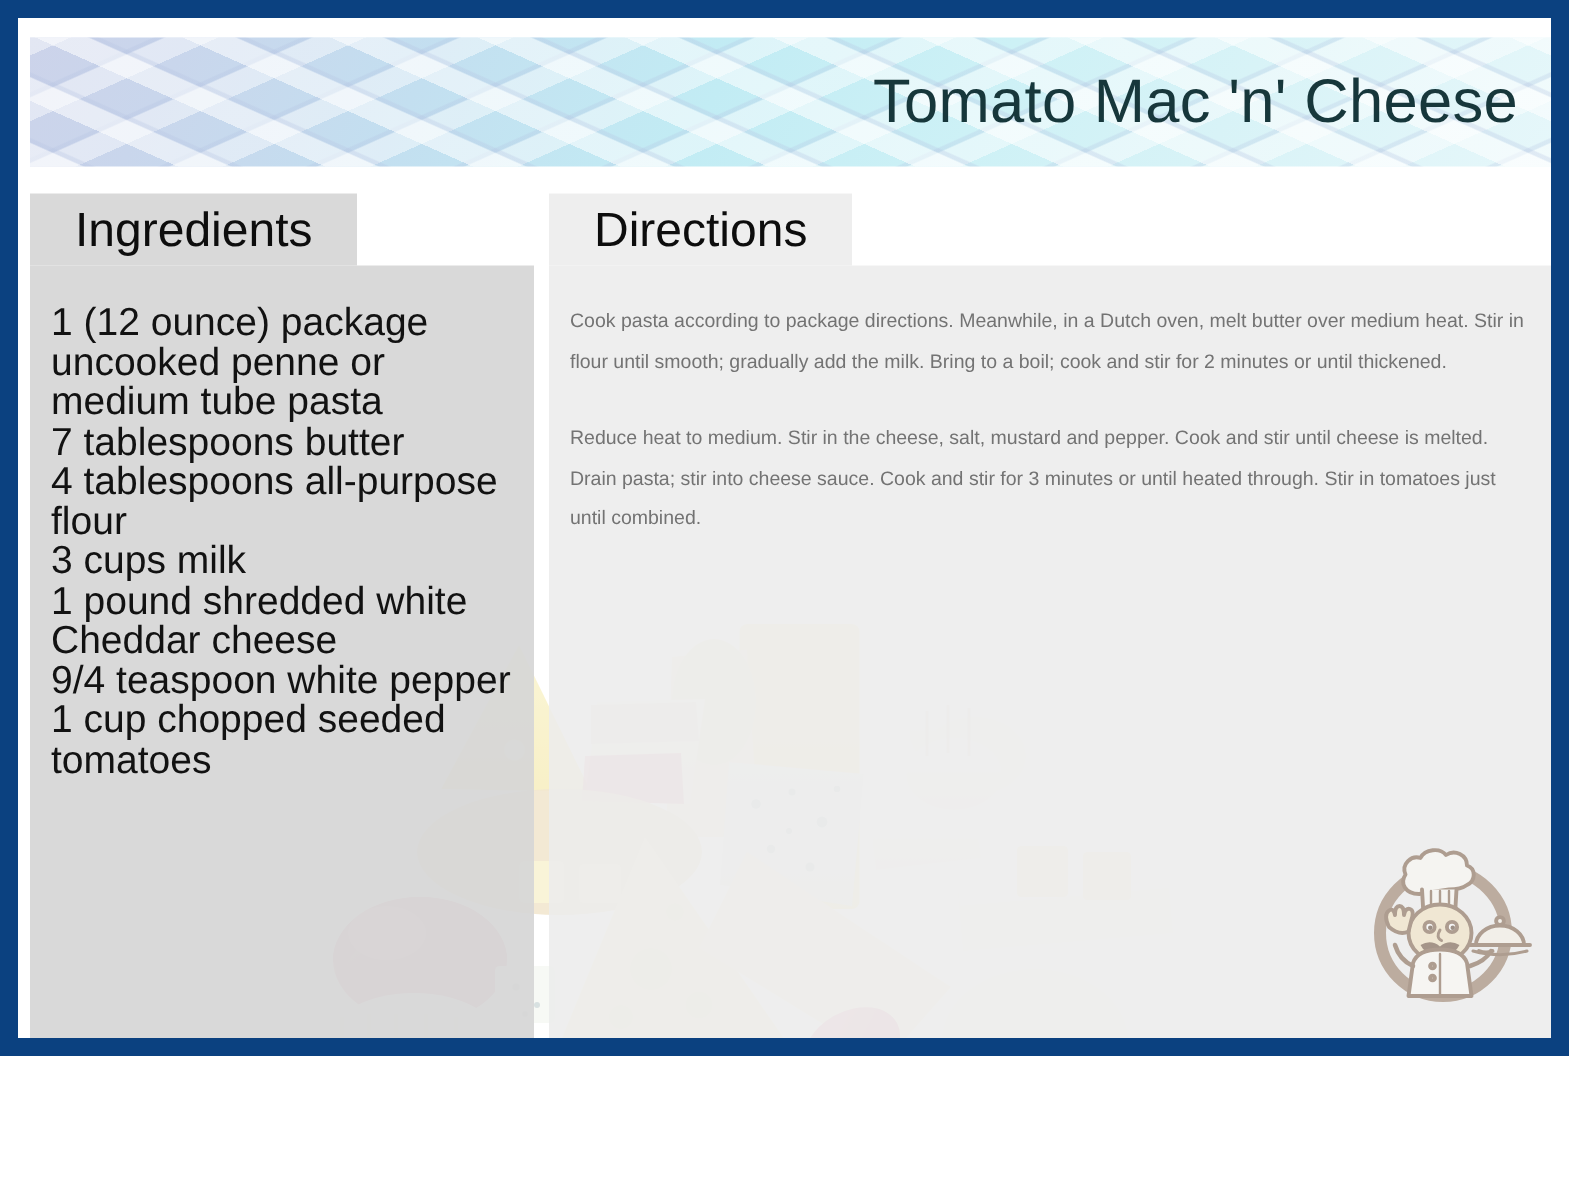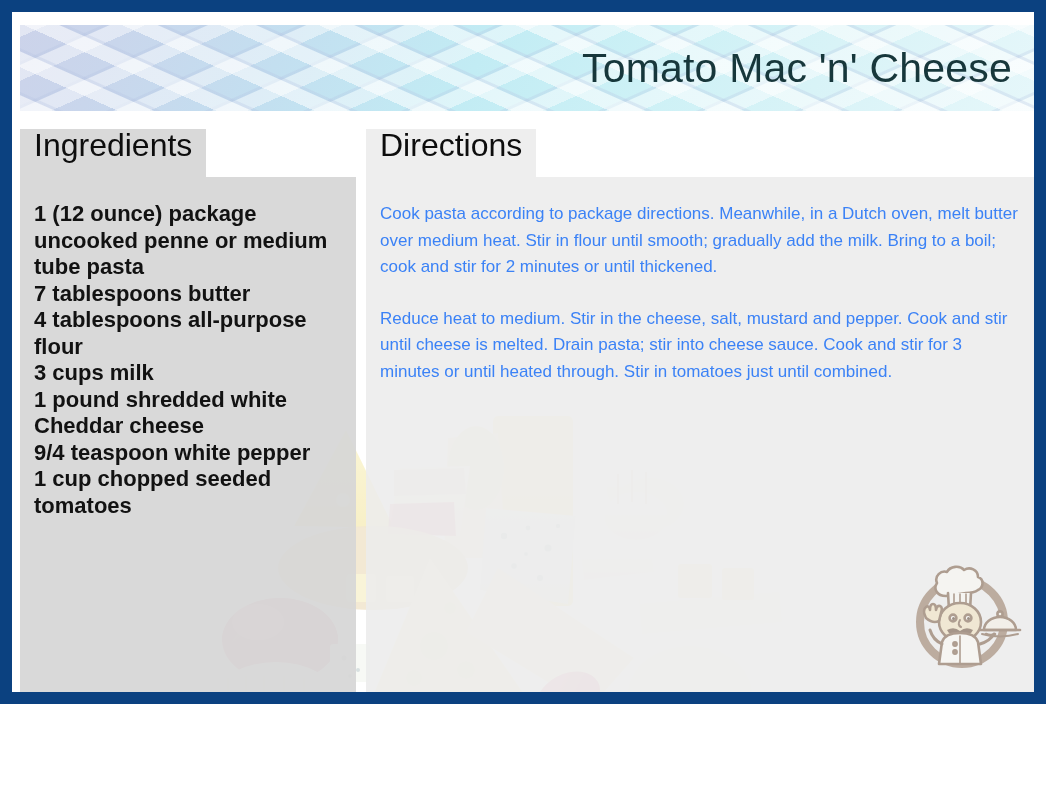--- a/index.html
+++ b/index.html
@@ -60,22 +60,23 @@
     white-space:nowrap;
   }
 
   
   .panel { position:absolute; z-index:3; }
 
   .tab {
     position:absolute;
     top:0; left:0;
     height:48px;
-    padding:0 14px;
+    padding:0 30px;
     display:flex;
+    align-items:center;
   }
   .tab-label {
     font-size:32px;
     font-weight:400;
     color:#0d0d0d;
     line-height:1;
     white-space:nowrap;
   }
   .panel-body {
     position:absolute;
@@ -88,30 +89,29 @@
   #panel-ingredients .tab       { background:rgba(214,214,214,.93); }
   #panel-ingredients .panel-body{ background:rgba(214,214,214,.93); }
 
   
   #panel-directions  { left:354px; top:117px; width:668px; height:655px; }
   #panel-directions .tab        { background:rgba(236,236,236,.88); }
   #panel-directions .panel-body { background:rgba(236,236,236,.88); }
 
   
   .ingredient-line {
-    font-size:22px;
+    font-size:26px;
     line-height:26.5px;
     color:#121212;
     white-space:normal;
-    font-weight:bold;
   }
   .direction-para {
-    font-size:17px;
+    font-size:13px;
     line-height:26.5px;
-    color:#3b82f6;
+    color:#737373;
   }
   .direction-para + .direction-para { margin-top:25px; }
 
   
   #chef-logo {
     position:absolute;
     right:12px; bottom:16px;
     width:120px; height:120px;
     z-index:5;
     opacity:.55;

